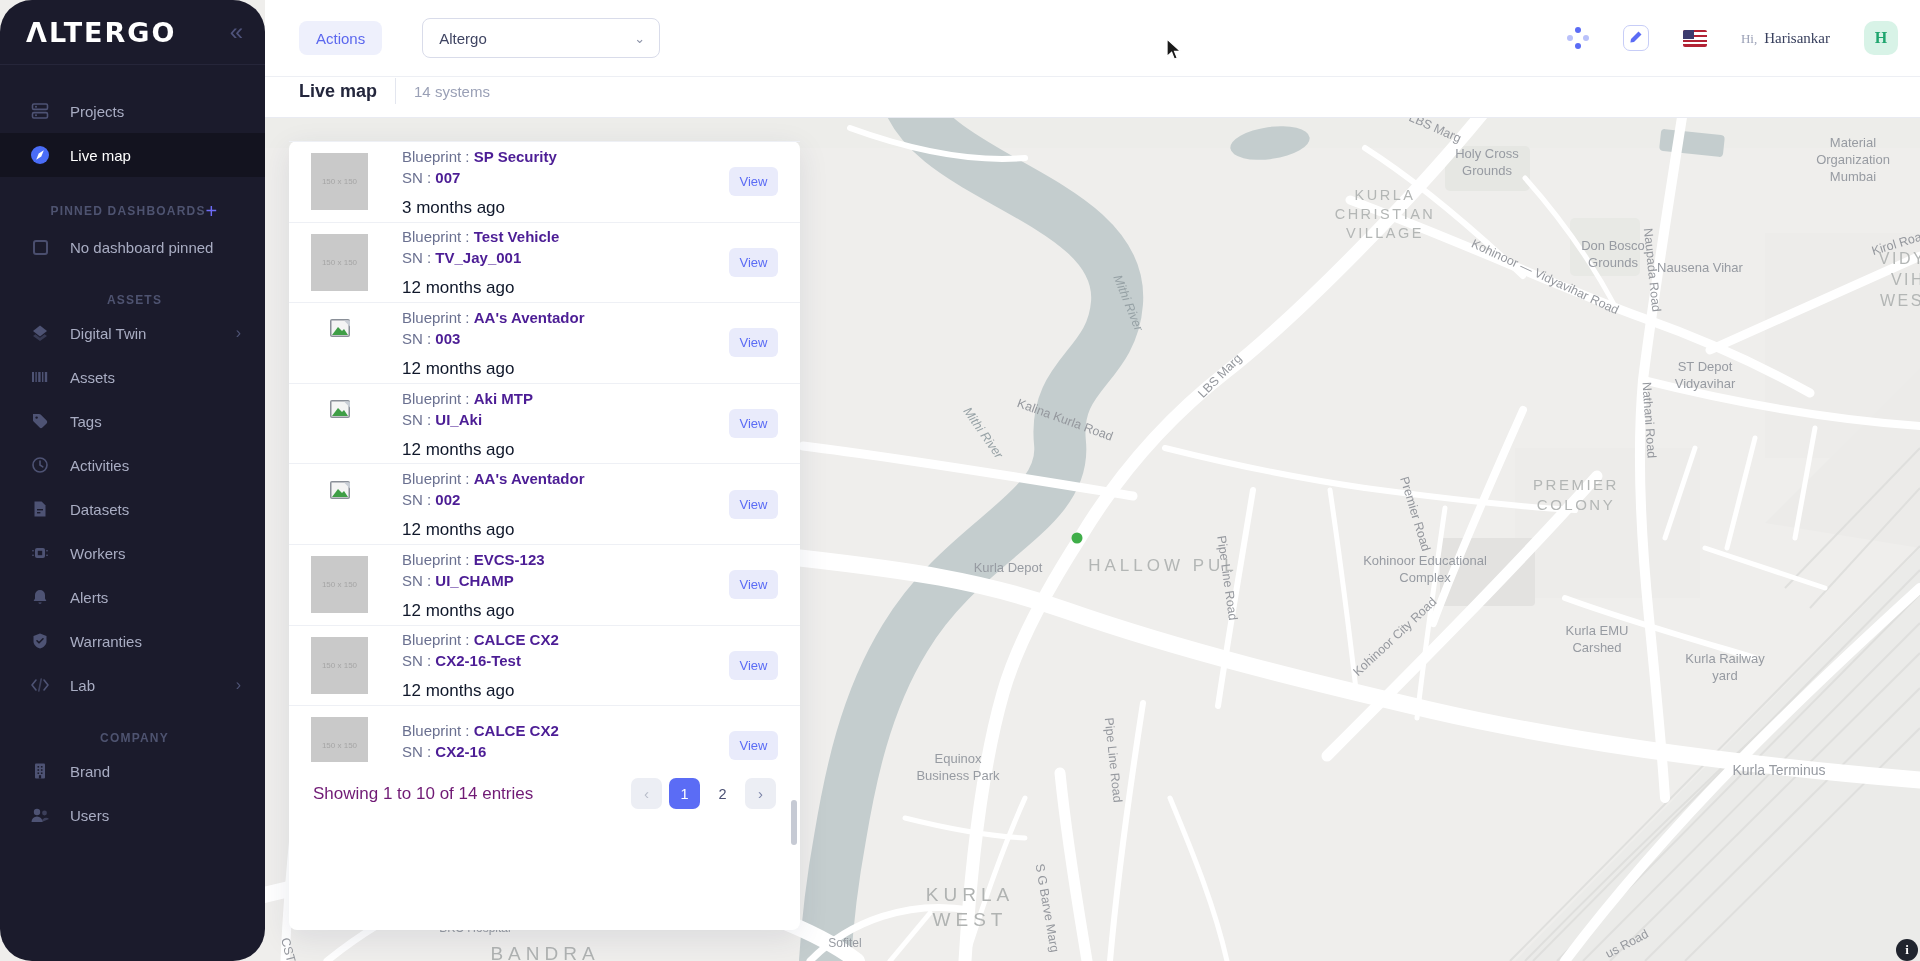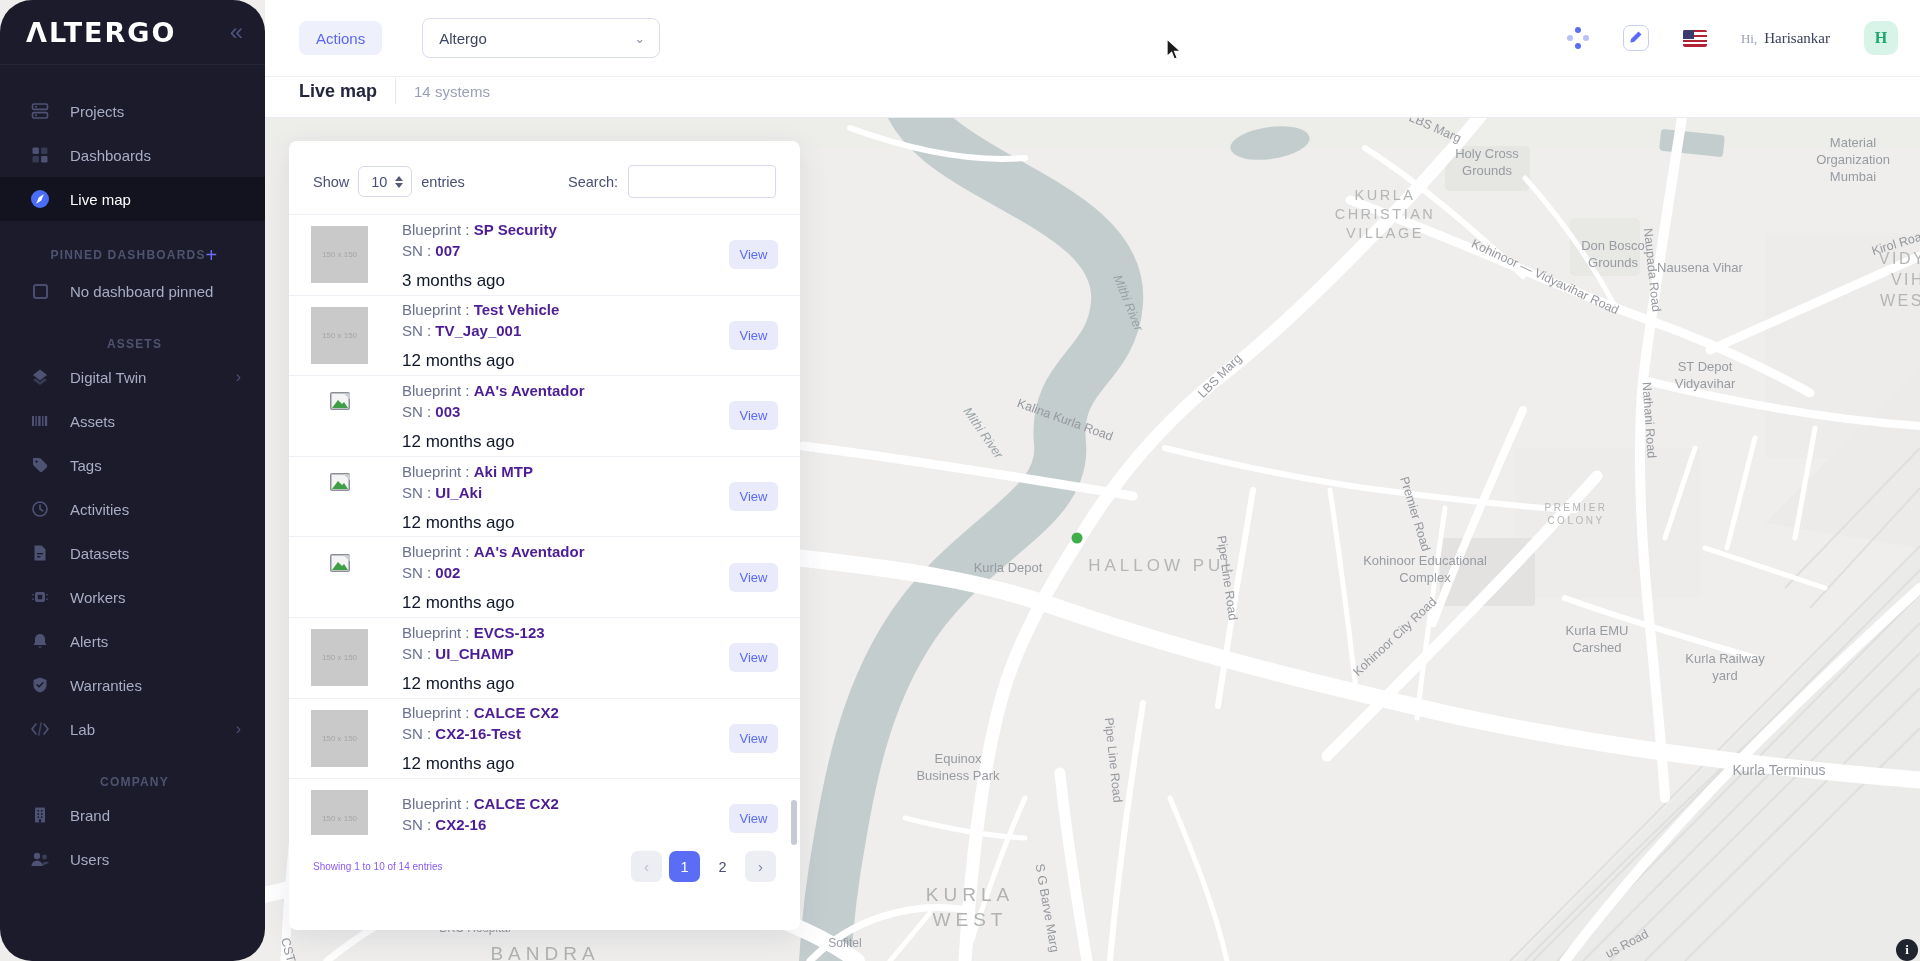--- a/index.html
+++ b/index.html
@@ -114,21 +114,21 @@
   .row-text { margin-left:34px; font-size:15px; color:#6a7090; line-height:21px; }
   .row-text b { color:#4c1d95; font-weight:700; }
   .row-age { font-size:17px; color:#0f172a; margin-top:9px; }
   .view-btn { margin-left:auto; width:49px; height:29px; background:#e9ebfb; color:#5b6cf5;
     border:none; border-radius:6px; font-size:13px; font-family:inherit; cursor:pointer; }
   .pscroll { position:absolute; right:3px; top:83px; width:6px; height:621px; }
   .pscroll .pthumb { position:absolute; left:0; top:576px; width:6px; height:45px;
     background:#c6cad4; border-radius:3px; cursor:grab; }
   .panel-footer { display:flex; align-items:center; justify-content:space-between;
     padding:16px 24px 0 24px; }
-  .pf-summary { font-size:10px; color:#8b5cf6; }
+  .pf-summary { font-size:17px; color:#701a75; }
   .pager { display:flex; align-items:center; gap:7px; }
   .pg-btn { width:31px; height:31px; border:none; border-radius:7px; background:#eceef4;
     font-size:15px; cursor:pointer; display:flex; align-items:center; justify-content:center;
     font-family:inherit; }
   .pg-btn.prev { color:#b8bdc9; }
   .pg-btn.next { color:#7b84a8; }
   .pg-num { width:31px; height:31px; border-radius:7px; display:flex; align-items:center;
     justify-content:center; font-size:14.5px; color:#4a5073; cursor:pointer; }
   .pg-num.active { background:#5b6cf5; color:#ffffff; }
 
@@ -150,31 +150,20 @@
           <svg width="18" height="18" viewBox="0 0 18 18">
               <g fill="none" stroke="currentColor" stroke-width="1.6">
                 <rect x="1.5" y="2" width="15" height="5.4" rx="1.4"></rect>
                 <rect x="1.5" y="10.6" width="15" height="5.4" rx="1.4"></rect>
               </g>
               <circle cx="5" cy="4.7" r="1" fill="currentColor"></circle>
               <circle cx="5" cy="13.3" r="1" fill="currentColor"></circle>
             </svg>
         </span>
         <span>Projects</span>
-      </div>
-      <div class="nav-item">
-        <span class="ni-icon">
-          <svg width="18" height="18" viewBox="0 0 18 18" fill="currentColor">
-              <rect x="1.5" y="1.5" width="6.4" height="6.4" rx="1.3"></rect>
-              <rect x="10.1" y="1.5" width="6.4" height="6.4" rx="1.3" opacity=".55"></rect>
-              <rect x="1.5" y="10.1" width="6.4" height="6.4" rx="1.3" opacity=".55"></rect>
-              <rect x="10.1" y="10.1" width="6.4" height="6.4" rx="1.3"></rect>
-            </svg>
-        </span>
-        <span>Dashboards</span>
       </div>
       <div class="nav-item active">
         <span class="ni-icon">
           <svg width="20" height="20" viewBox="0 0 20 20">
               <circle cx="10" cy="10" r="9" fill="#4a6df8"></circle>
               <polygon points="13.8,5.2 11.3,11.6 6.2,14.8 8.7,8.4" fill="#ffffff"></polygon>
             </svg>
         </span>
         <span>Live map</span>
       </div>
@@ -443,21 +432,21 @@
 Vidyavihar</span>
     <span class="mlabel ml-road" style="left:1384px;top:302px;--r:86deg">Nathani Road</span>
     <span class="mlabel ml-river" style="left:863px;top:185px;--r:68deg">Mithi River</span>
     <span class="mlabel ml-river" style="left:718px;top:315px;--r:55deg">Mithi River</span>
     <span class="mlabel ml-road" style="left:955px;top:258px;--r:-45deg">LBS Marg</span>
     <span class="mlabel ml-road" style="left:800px;top:302px;--r:20deg">Kalina Kurla Road</span>
     <span class="mlabel ml-place" style="left:743px;top:450px">Kurla Depot</span>
     <span class="mlabel ml-area" style="left:898px;top:448px">HALLOW PUL</span>
     <span class="mlabel ml-road" style="left:962px;top:460px;--r:82deg">Pipe Line Road</span>
     <span class="mlabel ml-road" style="left:1150px;top:396px;--r:73deg">Premier Road</span>
-    <span class="mlabel ml-area-sm" style="left:1311px;top:396px;font-size:10px">PREMIER
+    <span class="mlabel ml-area-sm" style="left:1311px;top:376px;font-size:15px">PREMIER
 COLONY</span>
     <span class="mlabel ml-place" style="left:1160px;top:452px">Kohinoor Educational
 Complex</span>
     <span class="mlabel ml-road" style="left:1130px;top:519px;--r:-43deg">Kohinoor City Road</span>
     <span class="mlabel ml-place" style="left:1332px;top:522px">Kurla EMU
 Carshed</span>
     <span class="mlabel ml-place" style="left:1460px;top:550px">Kurla Railway
 yard</span>
     <span class="mlabel ml-place" style="left:1514px;top:652px;font-size:14px">Kurla Terminus</span>
     <span class="mlabel ml-place" style="left:693px;top:650px">Equinox
@@ -469,37 +458,20 @@
     <span class="mlabel ml-place" style="left:210px;top:811px;font-size:12px">BKC Hospital</span>
     <span class="mlabel ml-area-lg" style="left:280px;top:836px">BANDRA</span>
     <span class="mlabel ml-place" style="left:580px;top:826px;font-size:12px">Sofitel</span>
     <span class="mlabel ml-road" style="left:23px;top:832px;--r:75deg">CST</span>
     <span class="mlabel ml-road" style="left:1362px;top:826px;--r:-28deg">us Road</span>
 
     <span class="marker" style="background:#3fae49"></span>
     <span class="attrib">i</span>
 
     <section class="panel">
-      <div class="panel-controls">
-        <div class="show-group">
-          <span>Show</span>
-          <div class="pg-select">
-            <span>10</span>
-            <span class="ud">
-                <i class="up"></i>
-                <i class="dn"></i>
-              </span>
-          </div>
-          <span>entries</span>
-        </div>
-        <div class="search-group">
-          <span>Search:</span>
-          <input class="search-input" type="text" value="" style="">
-        </div>
-      </div>
 
       <div class="rows">
 
         <div class="row">
           <div class="thumb-slot">
               <div class="thumb-ph">
                 <span>150 x 150</span>
               </div>
             </div>
           <div class="row-text">

